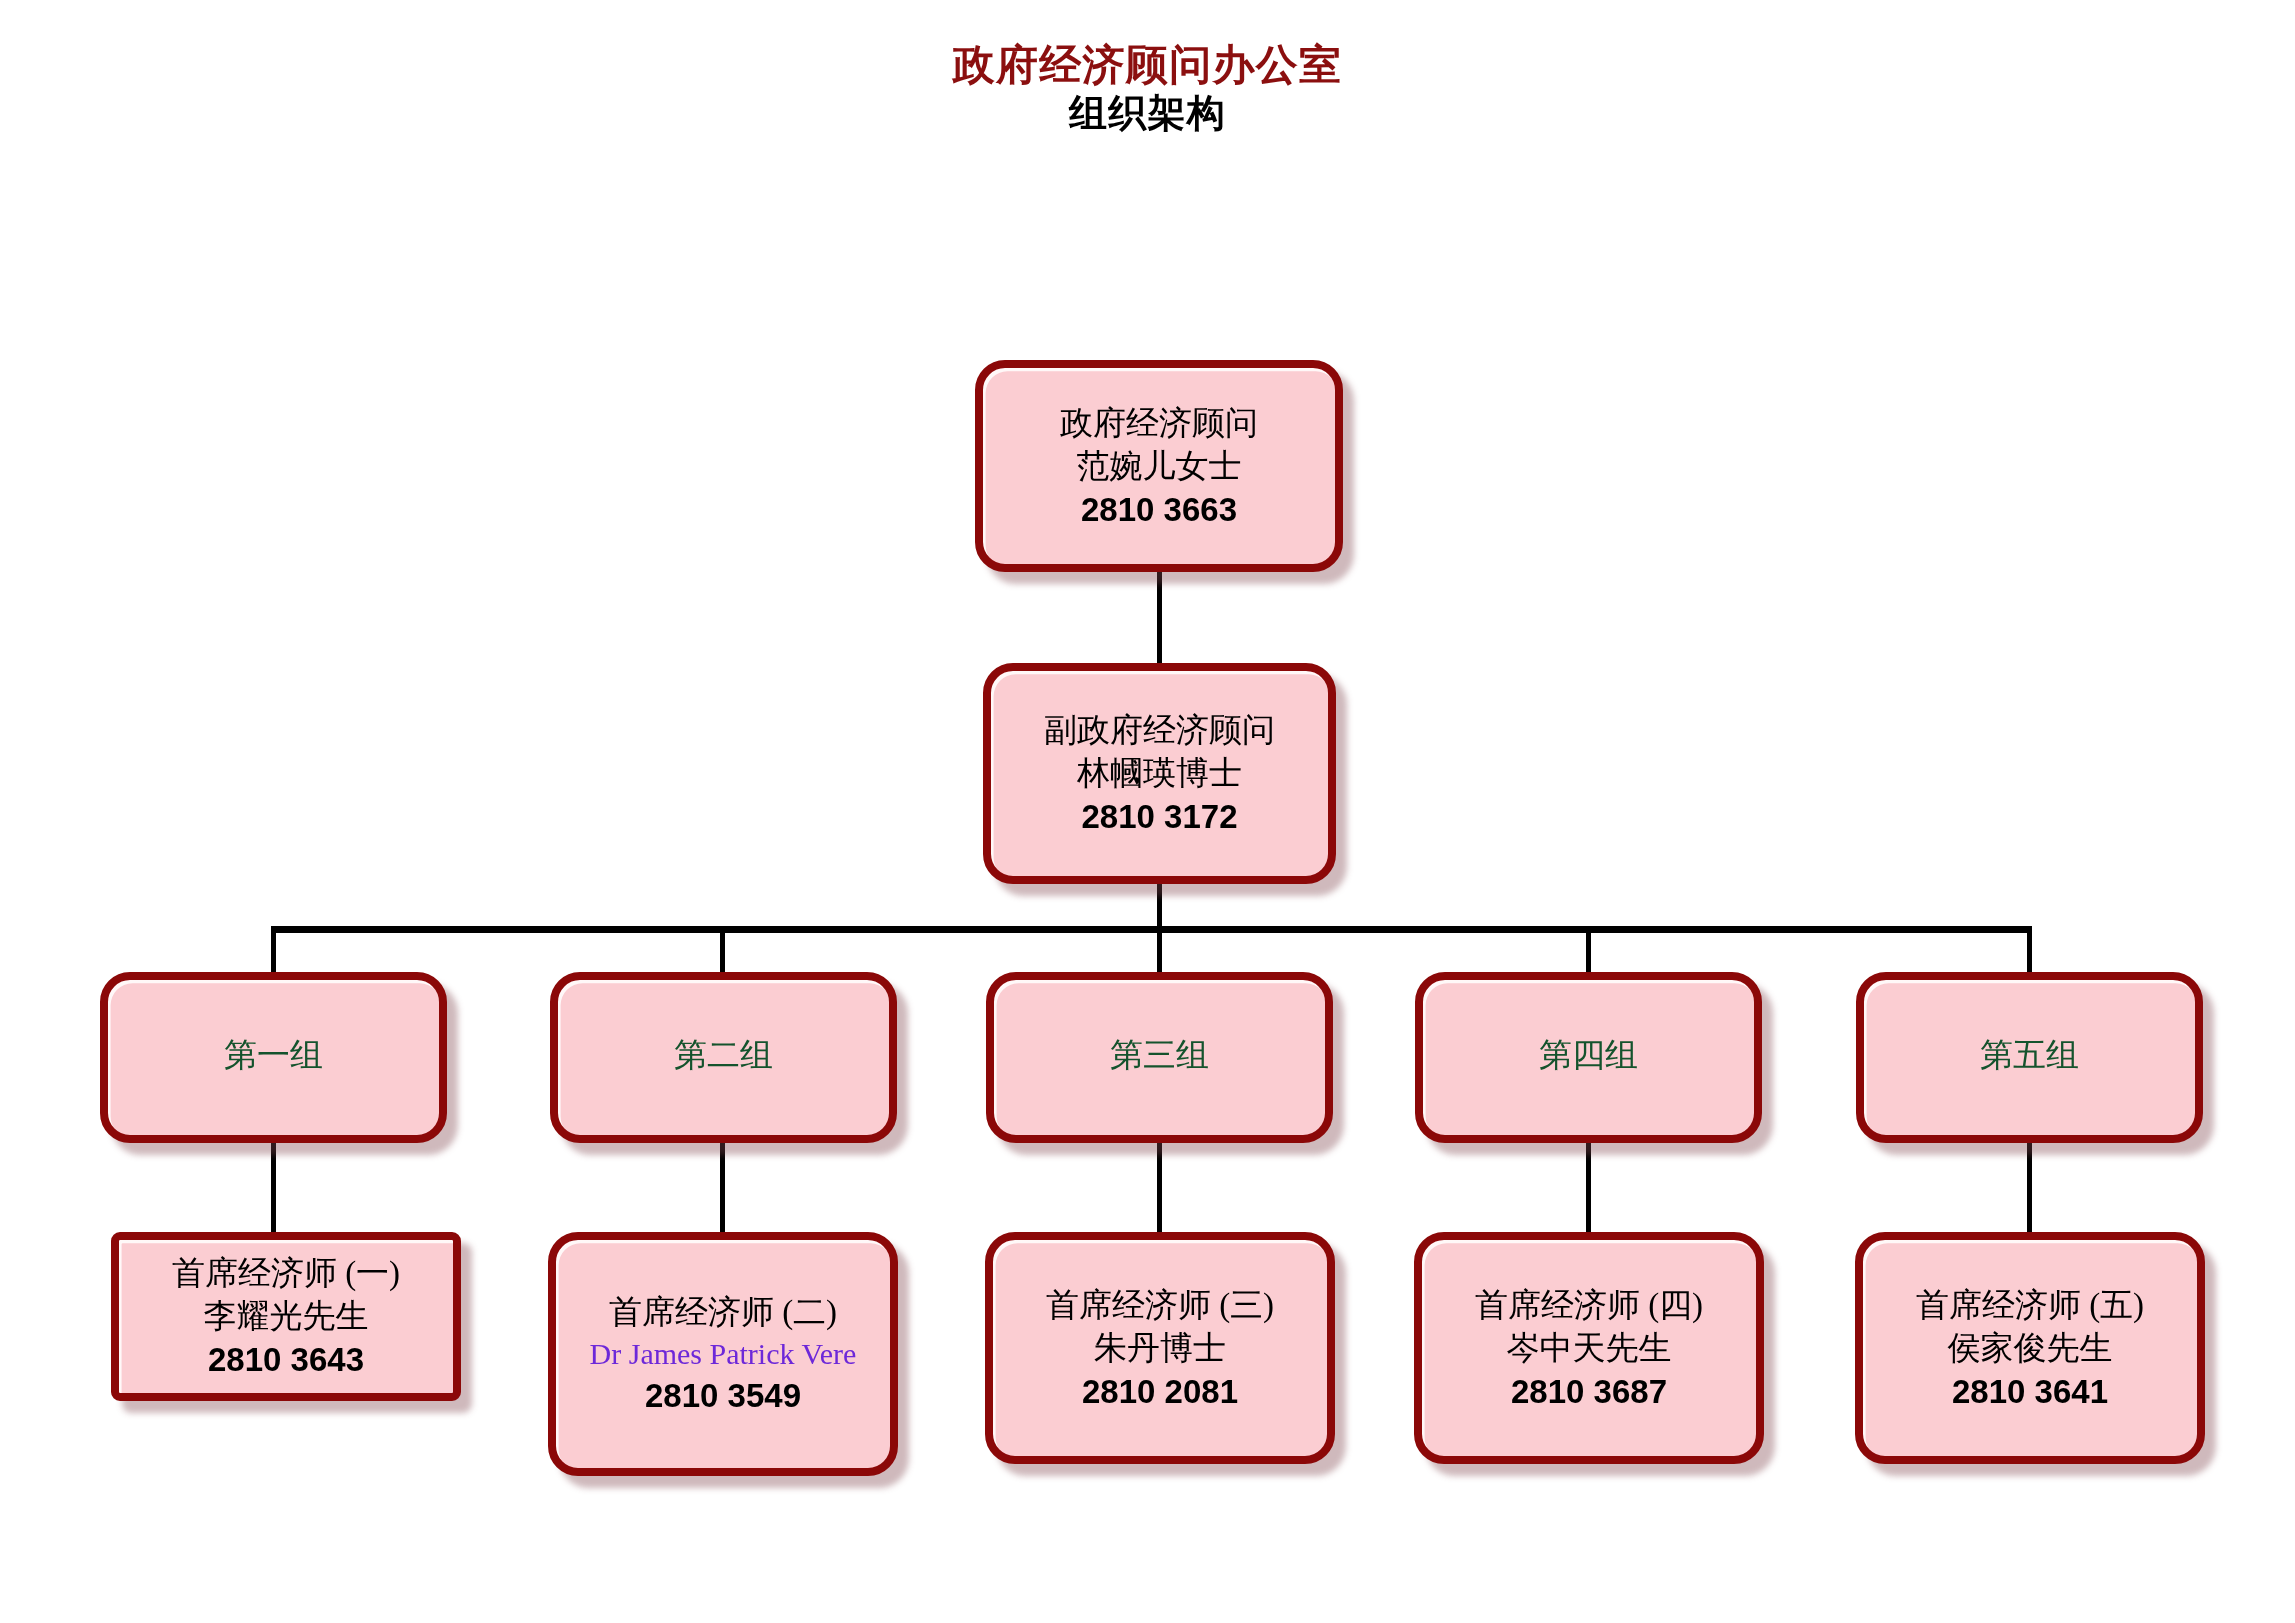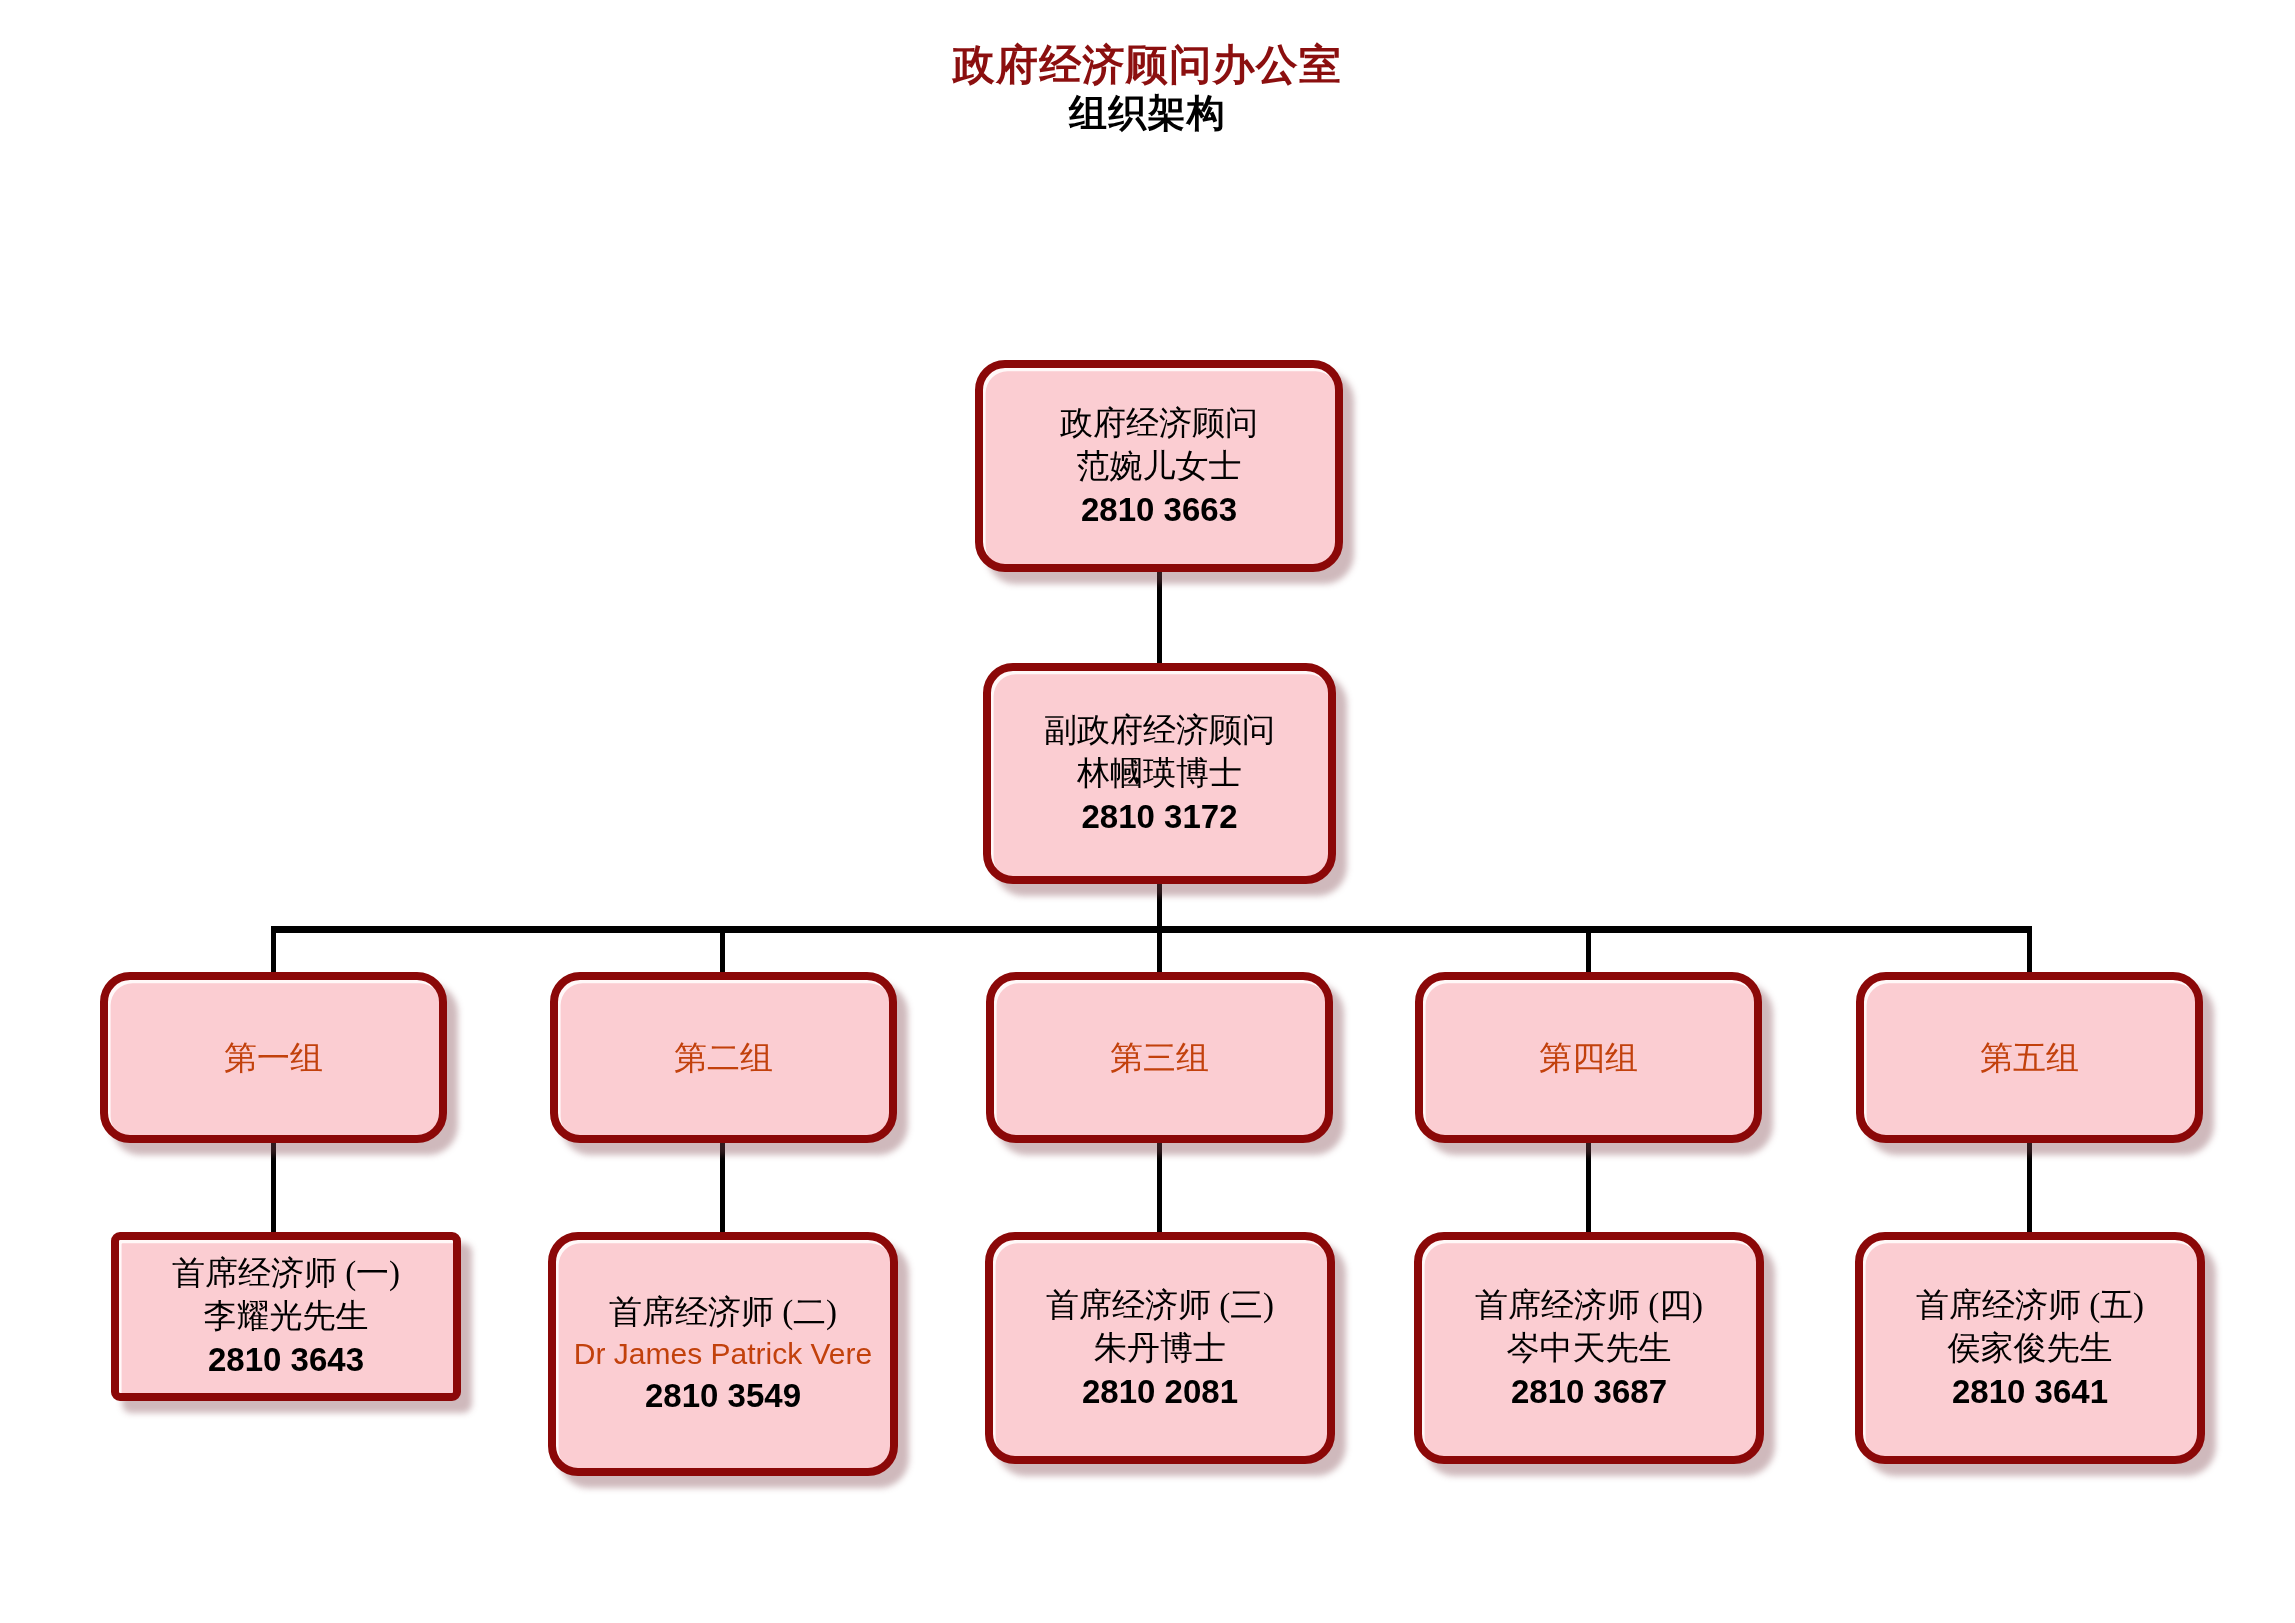--- a/index.html
+++ b/index.html
@@ -60,39 +60,39 @@
   }
 
   .zh {
     font-family: "Liberation Serif", serif;
     font-size: 33px;
     line-height: 1;
     color: #000000;
     white-space: nowrap;
   }
   .en-name {
-    font-family: Liberation Sans, sans-serif;
+    font-family: Liberation Serif, serif;
     font-size: 30px;
     line-height: 1;
-    color: #c2410c;
+    color: #6d28d9;
     white-space: nowrap;
   }
   .phone {
     font-family: "Liberation Sans", sans-serif;
     font-weight: 700;
     font-size: 33px;
     line-height: 1;
     color: #000000;
     white-space: nowrap;
   }
   .group-label {
-    font-family: Liberation Sans, sans-serif;
+    font-family: Liberation Mono, monospace;
     font-size: 33px;
     line-height: 1;
-    color: #c2410c;
+    color: #14532d;
     white-space: nowrap;
   }
 </style>
 </head>
 <body>
 
 <div class="canvas">
 
   <div class="page-title">政府经济顾问办公室</div>
   <div class="page-subtitle">组织架构</div>

